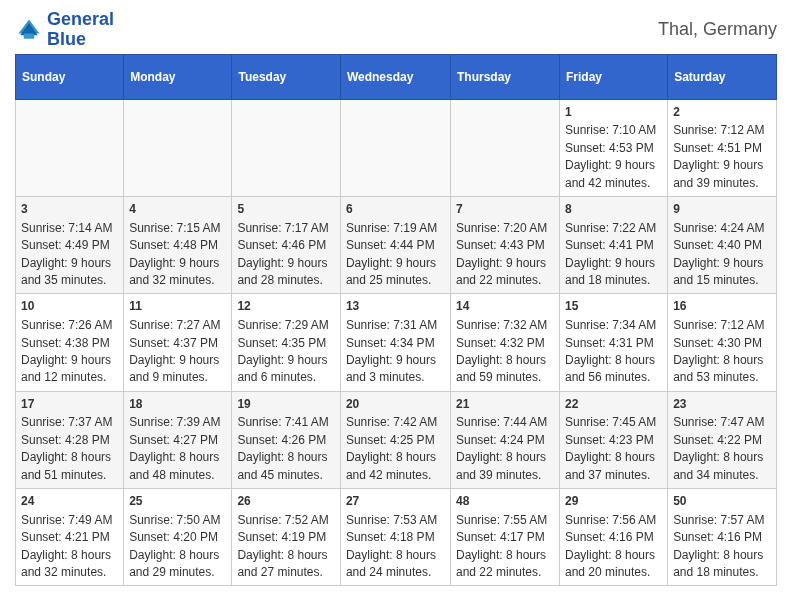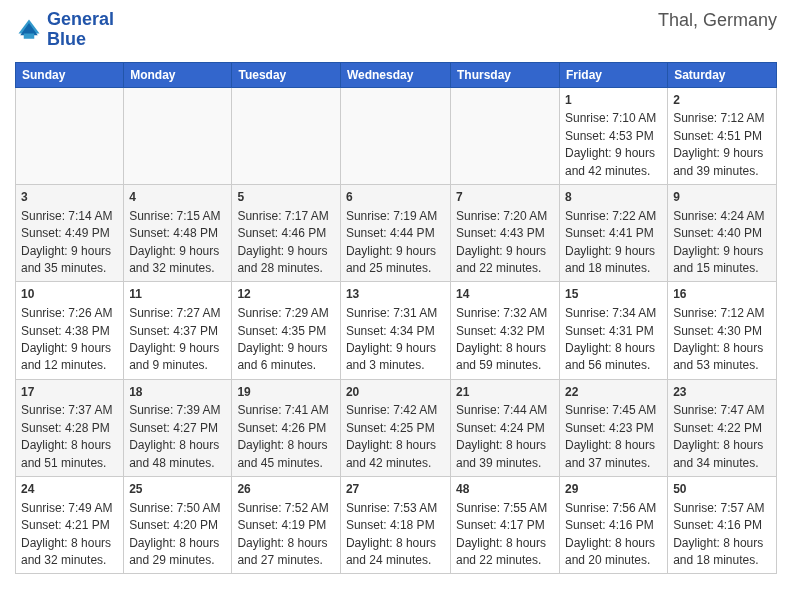--- a/index.html
+++ b/index.html
@@ -12,22 +12,22 @@
     }
     .page {
       width: 792px;
       min-height: 612px;
       background: #fff;
       padding: 10px 15px;
     }
     .header {
       display: flex;
       justify-content: space-between;
-      align-items: flex-start;
-      margin-bottom: 12px;
+      align-items: center;
+      margin-bottom: 4px;
     }
     .logo {
       display: flex;
       align-items: center;
       gap: 4px;
     }
     .logo-text {
       font-size: 18px;
       font-weight: bold;
       color: #1a1a1a;
@@ -55,21 +55,21 @@
     }
     .calendar {
       width: 100%;
       border-collapse: collapse;
     }
     .calendar thead tr th {
       background: #3366cc;
       color: #fff;
       font-size: 12px;
       font-weight: bold;
-      padding: 5px 6px;
+      padding: 15px 6px;
       text-align: left;
       border: 1px solid #2255aa;
     }
     .calendar tbody tr td {
       vertical-align: top;
       border: 1px solid #ccc;
       padding: 4px 5px;
       width: 113px;
       min-height: 70px;
       background: #fff;

